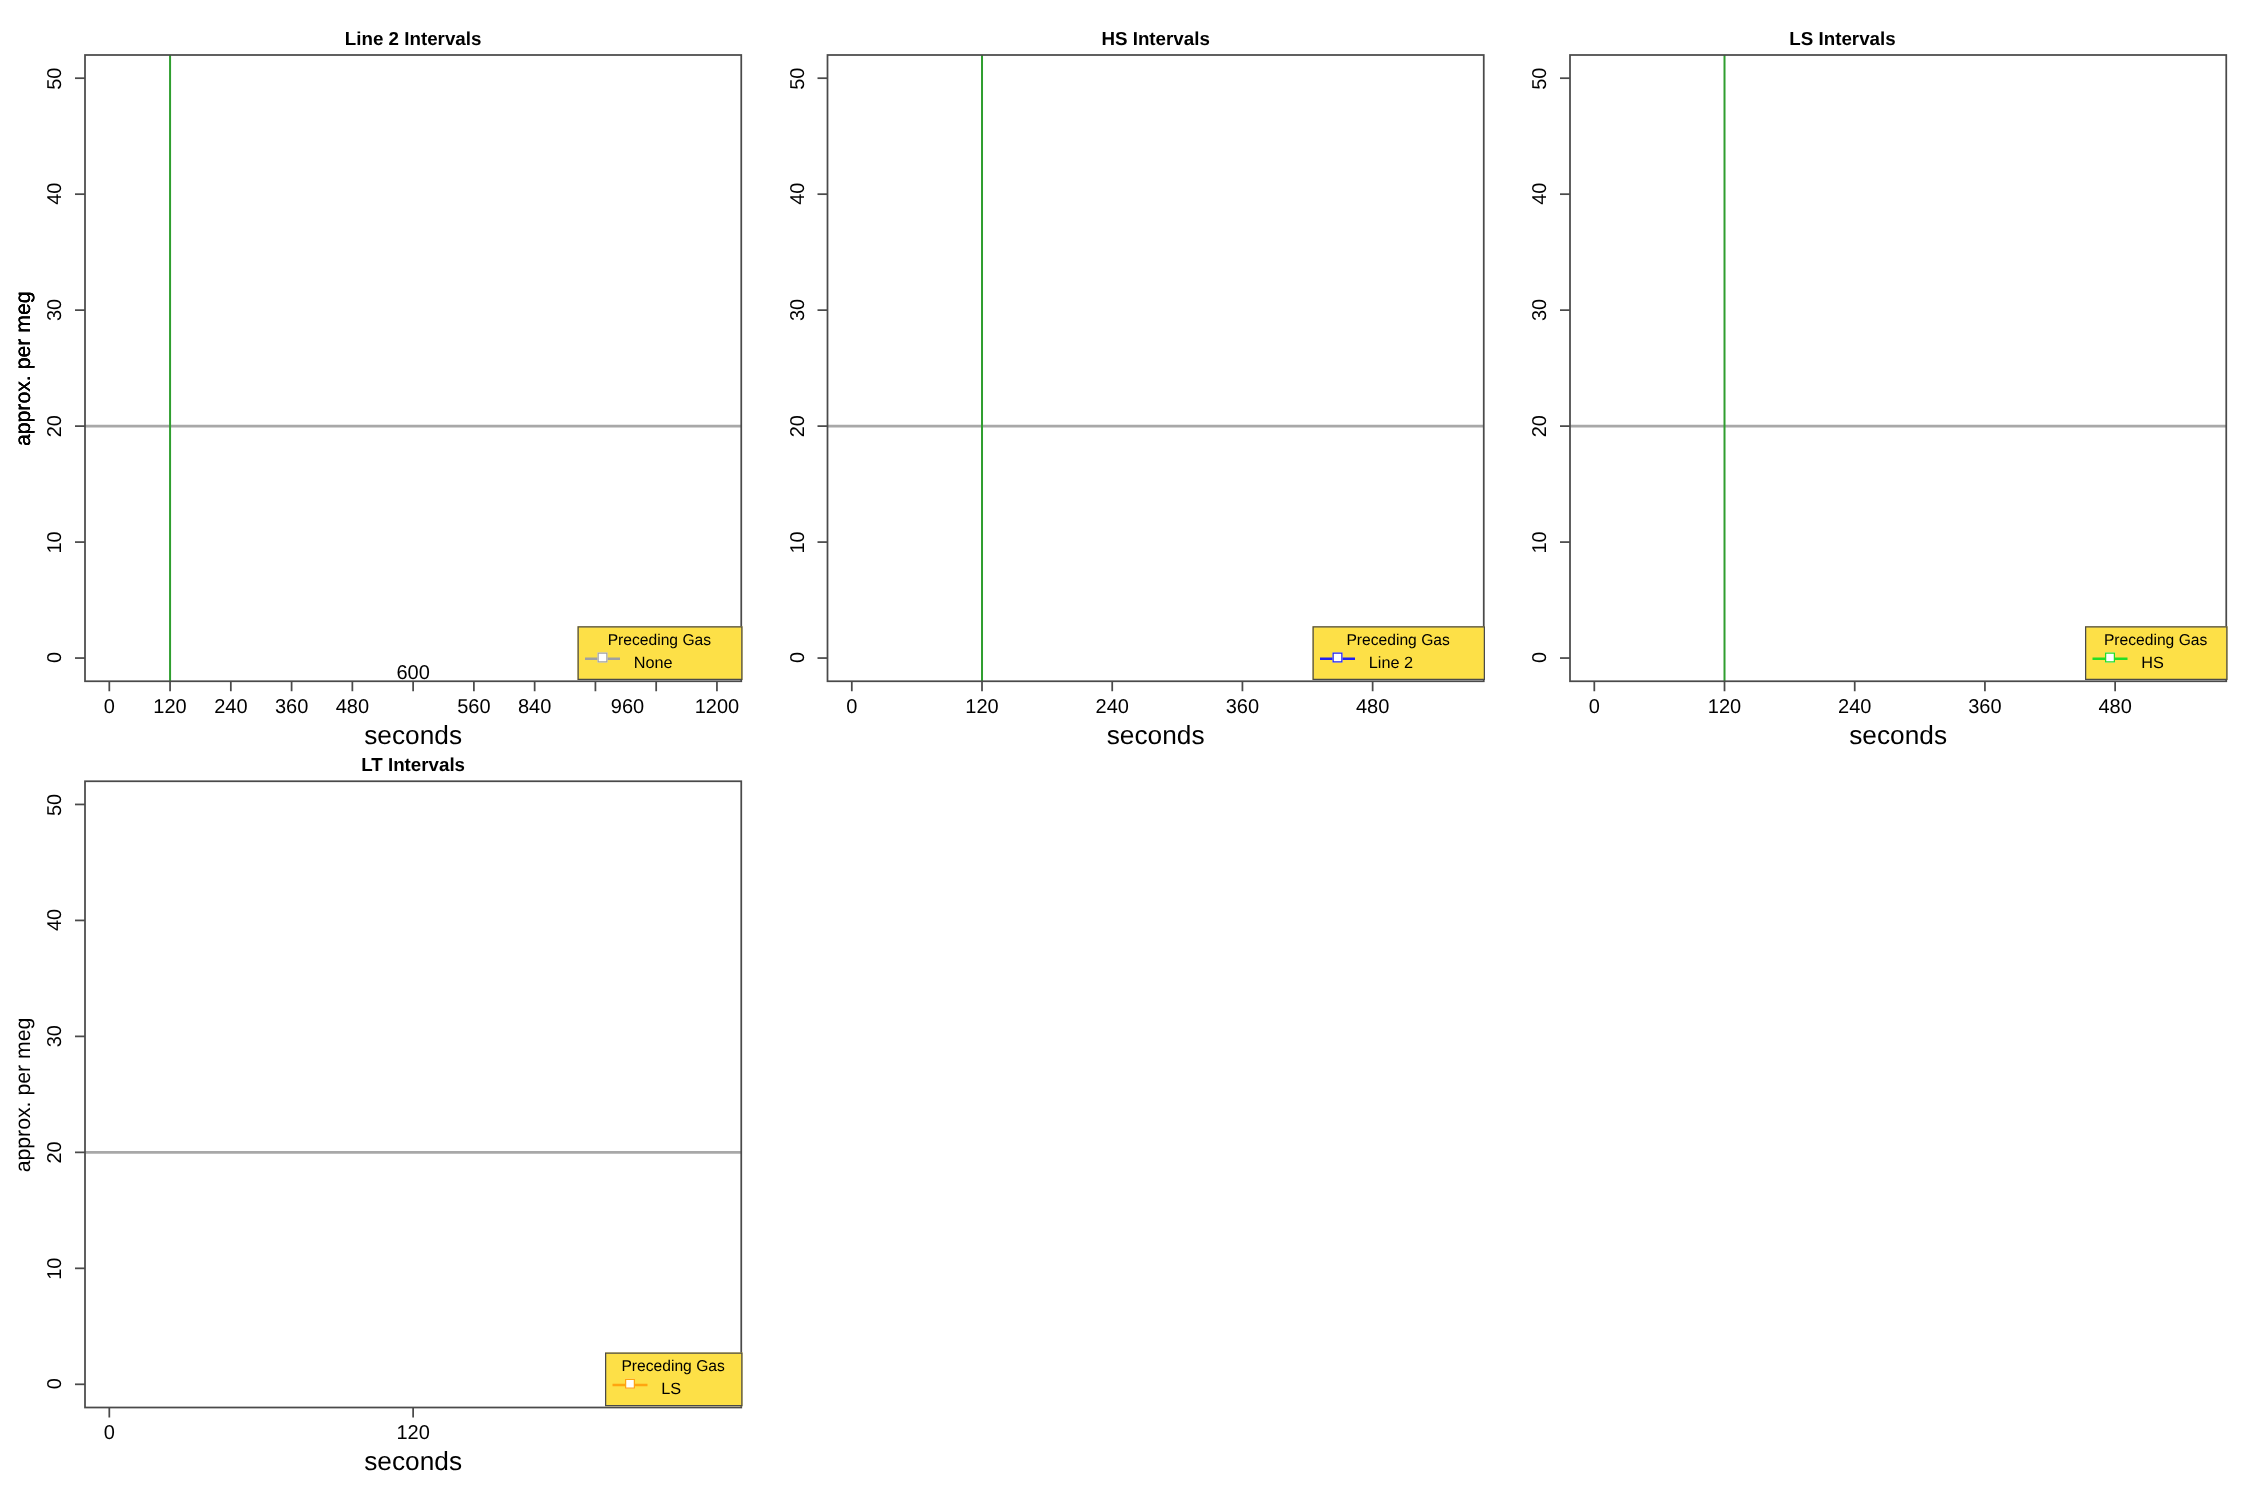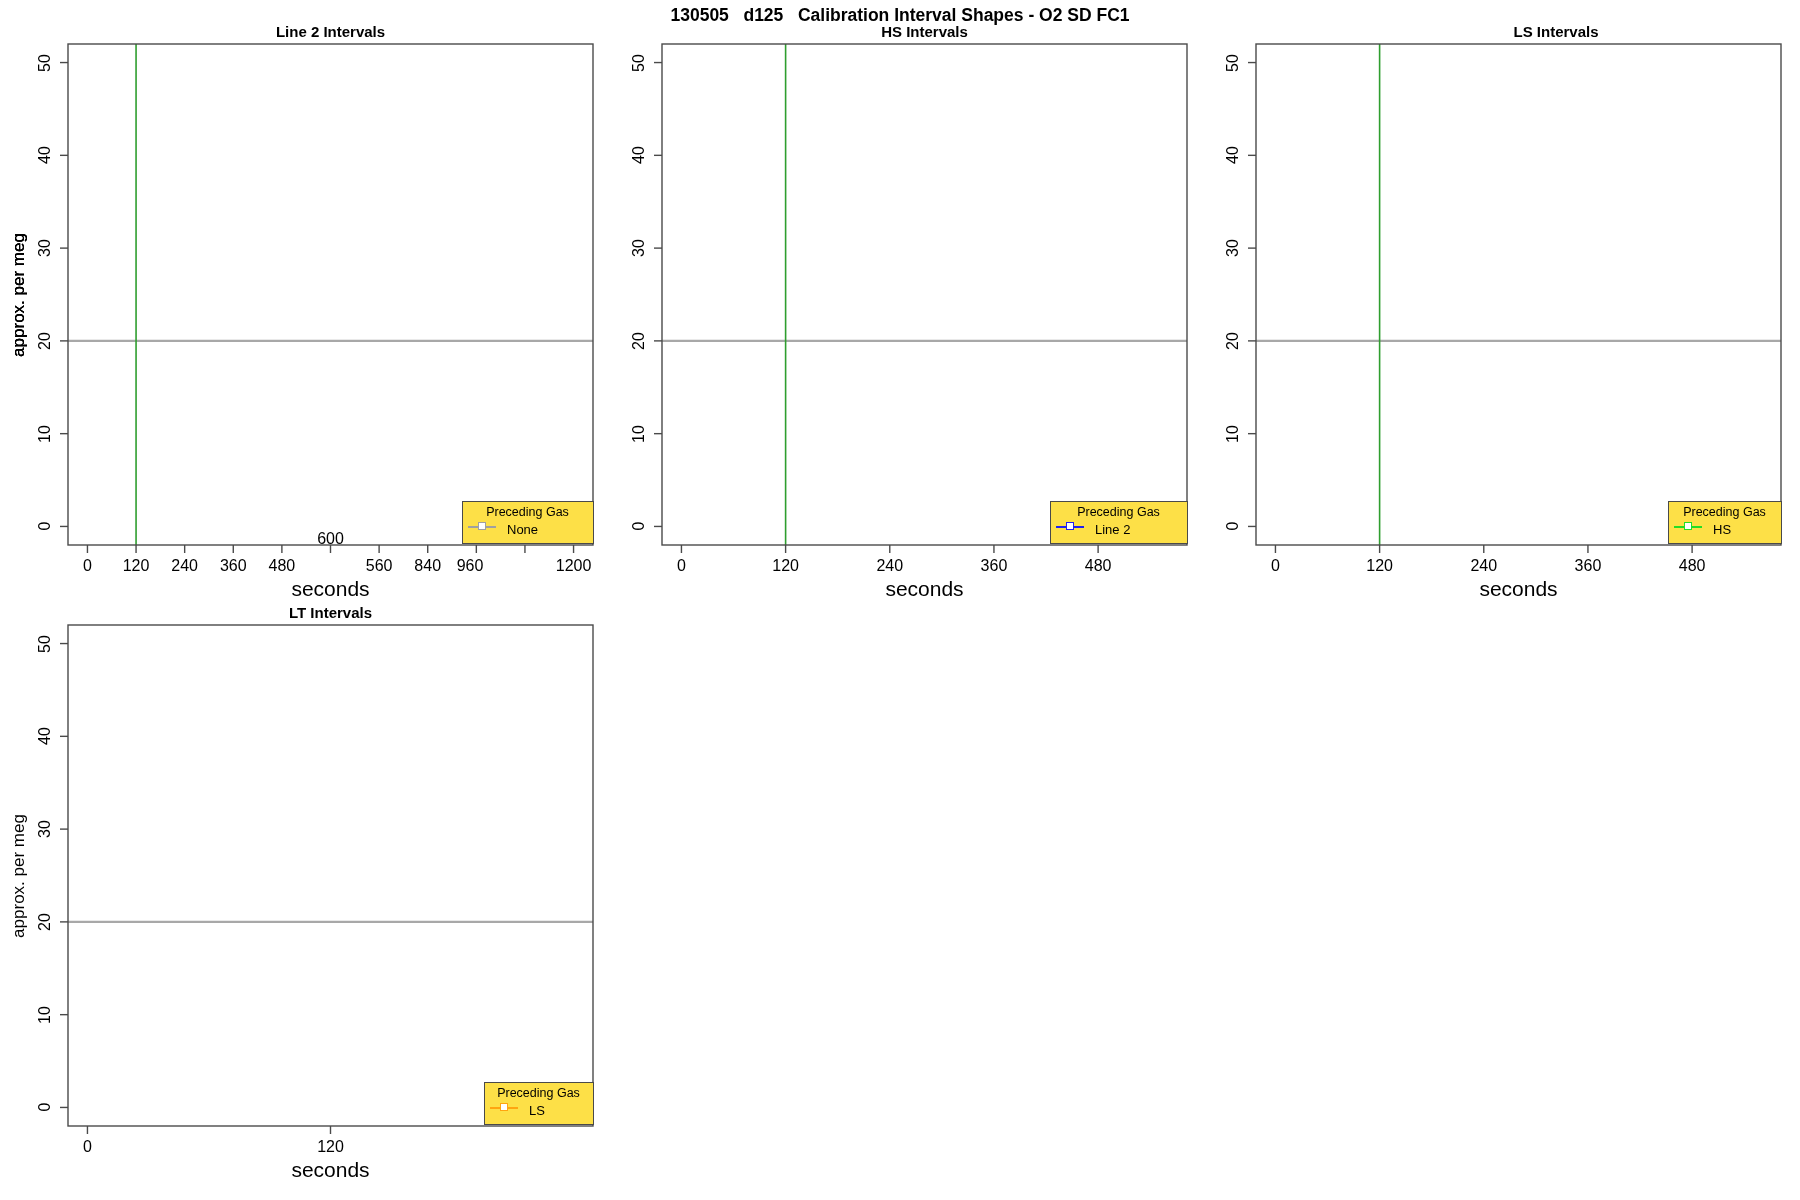--- a/index.html
+++ b/index.html
@@ -26,21 +26,20 @@
   .legend-entry{display:flex;align-items:flex-start;margin-top:3px;}
   .sym{position:relative;width:28px;height:9px;flex:0 0 28px;}
   .sym-line{position:absolute;left:0;right:0;top:3.5px;height:2px;}
   .sym-sq{position:absolute;left:10px;top:0;width:6px;height:6px;border:1.5px solid;background:#fff;}
   .legend-label{margin-left:11px;font-size:13px;white-space:nowrap;}
 </style>
 </head>
 <body>
 
 <div id="figure">
-  <div id="main-title">130505   d125   Calibration Interval Shapes - O2 SD FC1</div>
   <svg id="chart-svg" width="1800" height="1200">
       <line x1="68" y1="340.8888888888889" x2="593" y2="340.8888888888889" stroke="#a8a8a8" stroke-width="2.2"></line>
       <line x1="136.05555555555554" y1="44" x2="136.05555555555554" y2="545" stroke="#2f9e2f" stroke-width="1.6"></line>
       <rect x="68" y="44" width="525" height="501" fill="none" stroke="#4a4a4a" stroke-width="1.4"></rect>
       <line x1="87.44444444444444" y1="545" x2="87.44444444444444" y2="553" stroke="#4a4a4a" stroke-width="1.4"></line>
       <line x1="136.05555555555554" y1="545" x2="136.05555555555554" y2="553" stroke="#4a4a4a" stroke-width="1.4"></line>
       <line x1="184.66666666666666" y1="545" x2="184.66666666666666" y2="553" stroke="#4a4a4a" stroke-width="1.4"></line>
       <line x1="233.27777777777777" y1="545" x2="233.27777777777777" y2="553" stroke="#4a4a4a" stroke-width="1.4"></line>
       <line x1="281.8888888888889" y1="545" x2="281.8888888888889" y2="553" stroke="#4a4a4a" stroke-width="1.4"></line>
       <line x1="330.5" y1="545" x2="330.5" y2="553" stroke="#4a4a4a" stroke-width="1.4"></line>
@@ -110,21 +109,21 @@
       </div>
     </div>
   <span class="xt" style="left: 87.4444px; top: 557px;">0</span>
       <span class="xt" style="left: 136.056px; top: 557px;">120</span>
       <span class="xt" style="left: 184.667px; top: 557px;">240</span>
       <span class="xt" style="left: 233.278px; top: 557px;">360</span>
       <span class="xt" style="left: 281.889px; top: 557px;">480</span>
       <span class="xt" style="left: 330.5px; top: 530px;">600</span>
       <span class="xt" style="left: 379.111px; top: 557px;">560</span>
       <span class="xt" style="left: 427.722px; top: 557px;">840</span>
-      <span class="xt" style="left: 470px; top: 557px;">960</span>
+      <span class="xt" style="left: 502px; top: 557px;">960</span>
       <span class="xt" style="left: 573.556px; top: 557px;">1200</span>
       <span class="yt" style="left: 45px; top: 526.444px;">0</span>
       <span class="yt" style="left: 45px; top: 433.667px;">10</span>
       <span class="yt" style="left: 45px; top: 340.889px;">20</span>
       <span class="yt" style="left: 45px; top: 248.111px;">30</span>
       <span class="yt" style="left: 45px; top: 155.333px;">40</span>
       <span class="yt" style="left: 45px; top: 62.5556px;">50</span>
     </div>
 
   <div class="plot">
@@ -148,21 +147,21 @@
       <span class="xt" style="left: 1098.11px; top: 557px;">480</span>
       <span class="yt" style="left: 639px; top: 526.444px;">0</span>
       <span class="yt" style="left: 639px; top: 433.667px;">10</span>
       <span class="yt" style="left: 639px; top: 340.889px;">20</span>
       <span class="yt" style="left: 639px; top: 248.111px;">30</span>
       <span class="yt" style="left: 639px; top: 155.333px;">40</span>
       <span class="yt" style="left: 639px; top: 62.5556px;">50</span>
     </div>
 
   <div class="plot">
-    <div class="plot-title" style="left: 1556px; top: 23px; text-align: right;">LS Intervals</div>
+    <div class="plot-title" style="left: 1474px; top: 23px; text-align: right;">LS Intervals</div>
     <div class="ylab" style="left: 19px; top: 294.5px;">approx. per meg</div>
     <div class="xlab" style="left: 1518.5px; top: 577px;">seconds</div>
     <div class="legend" style="width: 114px; left: 1668px; top: 501px;">
       <div class="legend-title">Preceding Gas</div>
       <div class="legend-entry">
         <span class="sym">
             <i class="sym-line" style="background: rgb(37, 221, 37);"></i>
             <i class="sym-sq" style="border-color: rgb(37, 221, 37);"></i>
           </span>
         <span class="legend-label">HS</span>

